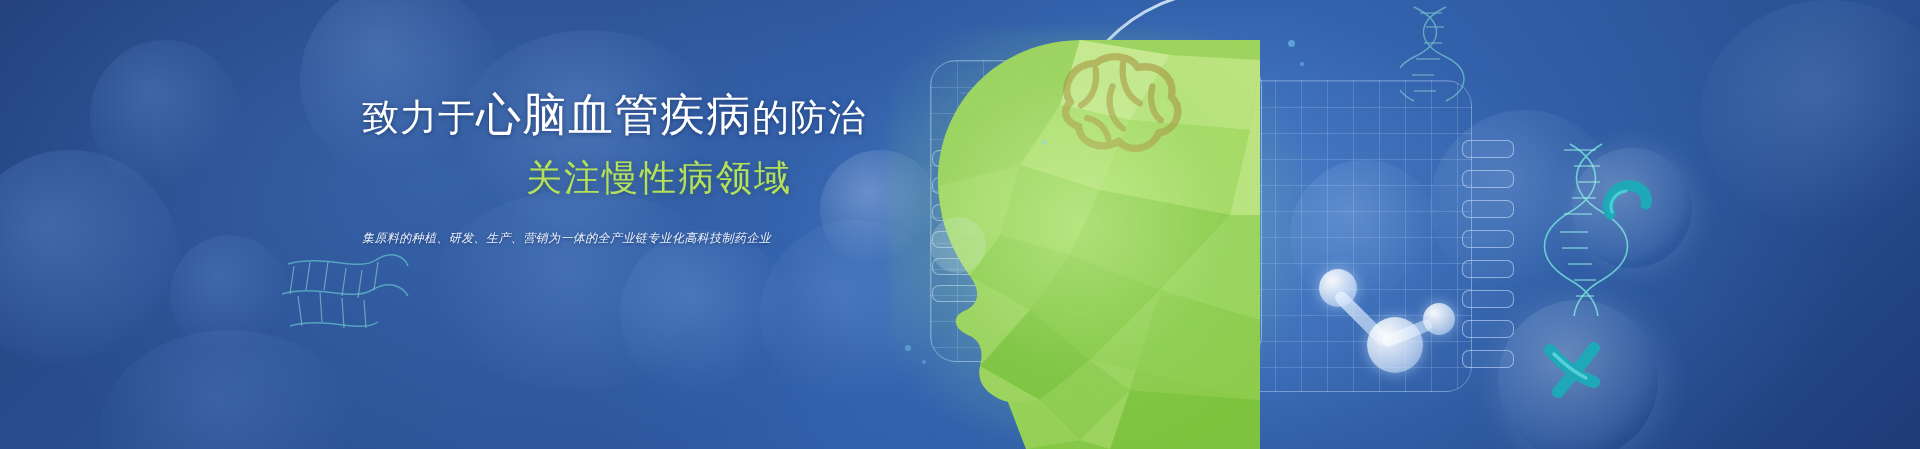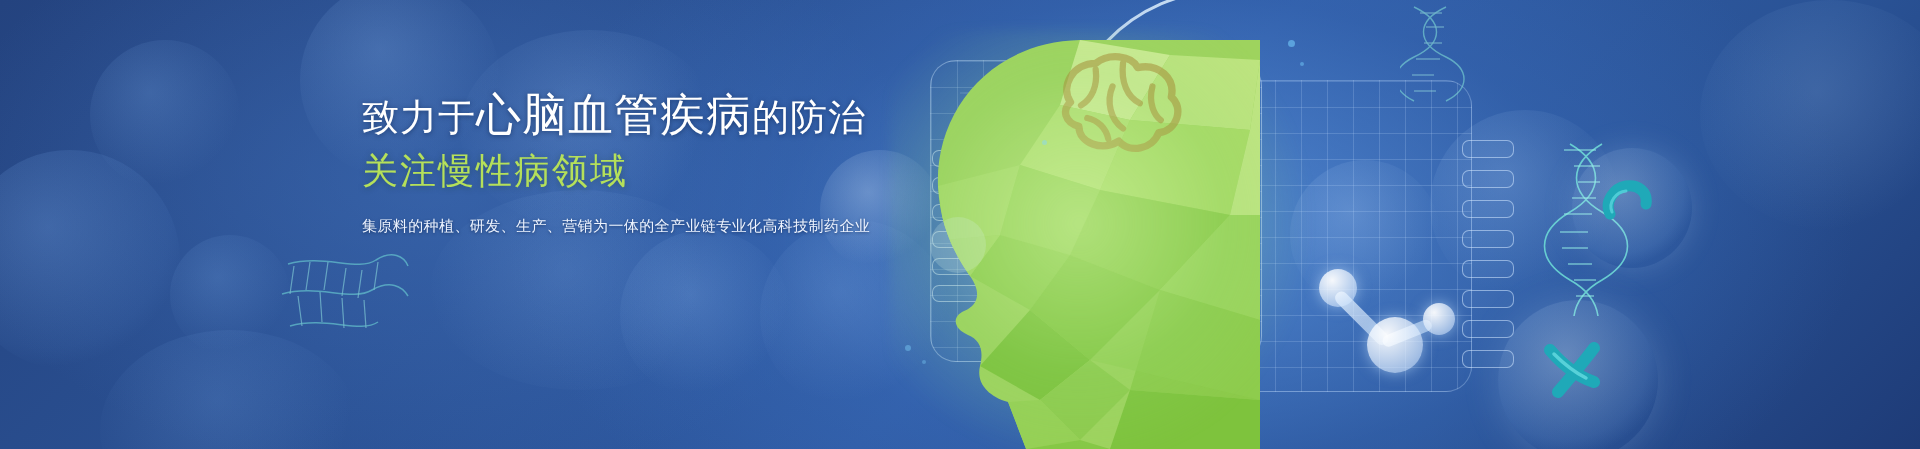--- a/index.html
+++ b/index.html
@@ -66,30 +66,32 @@
     font-size:37px;line-height:1.18;font-weight:normal;color:#ffffff;
     letter-spacing:1px;white-space:nowrap;
     text-shadow:0 1px 5px rgba(10,30,70,0.55);
   }
   .headline .em{
     font-size:45px;
     color:#ffffff;
     vertical-align:baseline;
   }
   .subheadline{
-    margin-top:8px;
+    margin-top:15px;
     font-size:36px;line-height:1.2;color:#b5e05a;
     letter-spacing:2px;white-space:nowrap;
     text-shadow:0 1px 6px rgba(20,50,20,0.35);
+    text-align:right;
   }
   .tagline{
-    margin-top:23px;
-    font-size:15px;line-height:1.5;color:#eef4ff;
+    margin-top:30px;
+    font-size:12px;line-height:1.5;color:#eef4ff;
     letter-spacing:0.4px;white-space:nowrap;
     text-shadow:0 1px 3px rgba(10,30,70,0.6);
+    font-style:italic;
   }
 
   
   .deco{position:absolute;pointer-events:none;}
 </style>
 </head>
 <body>
 
 <div class="banner">
 

